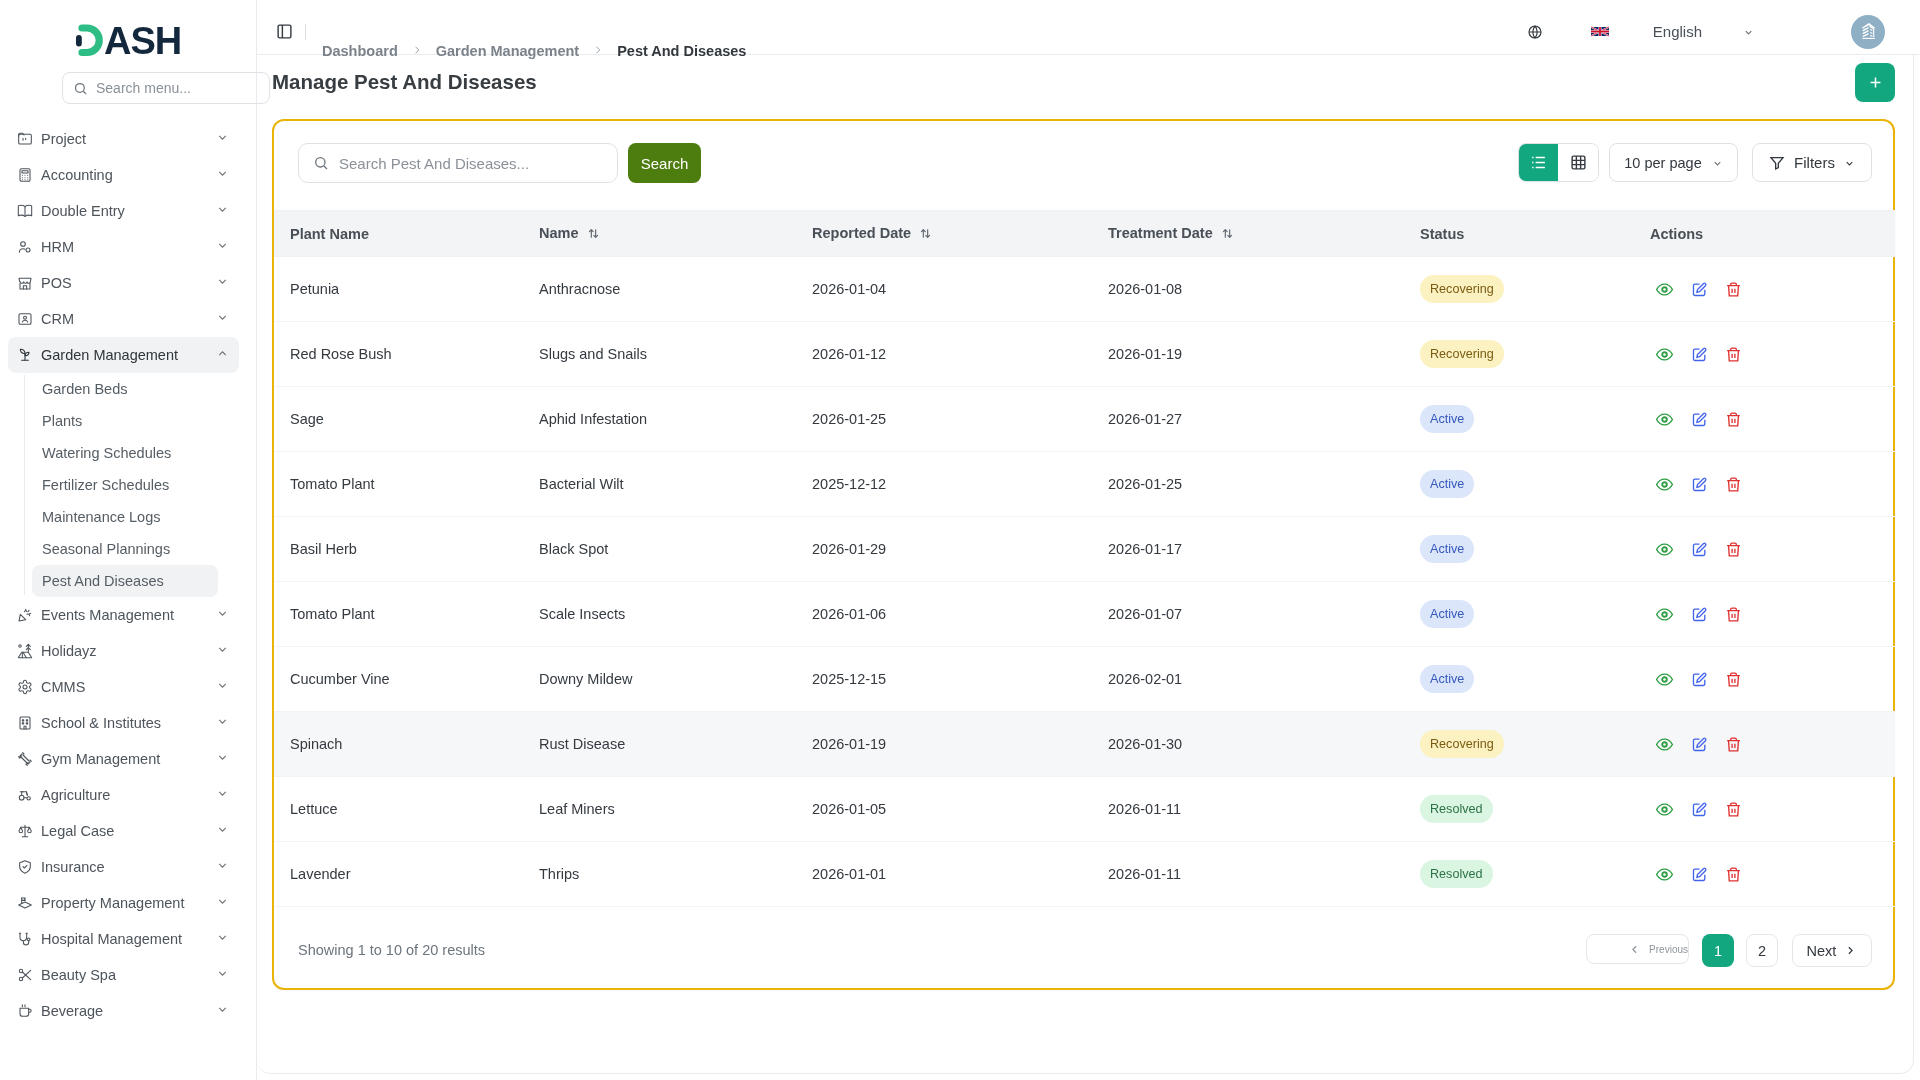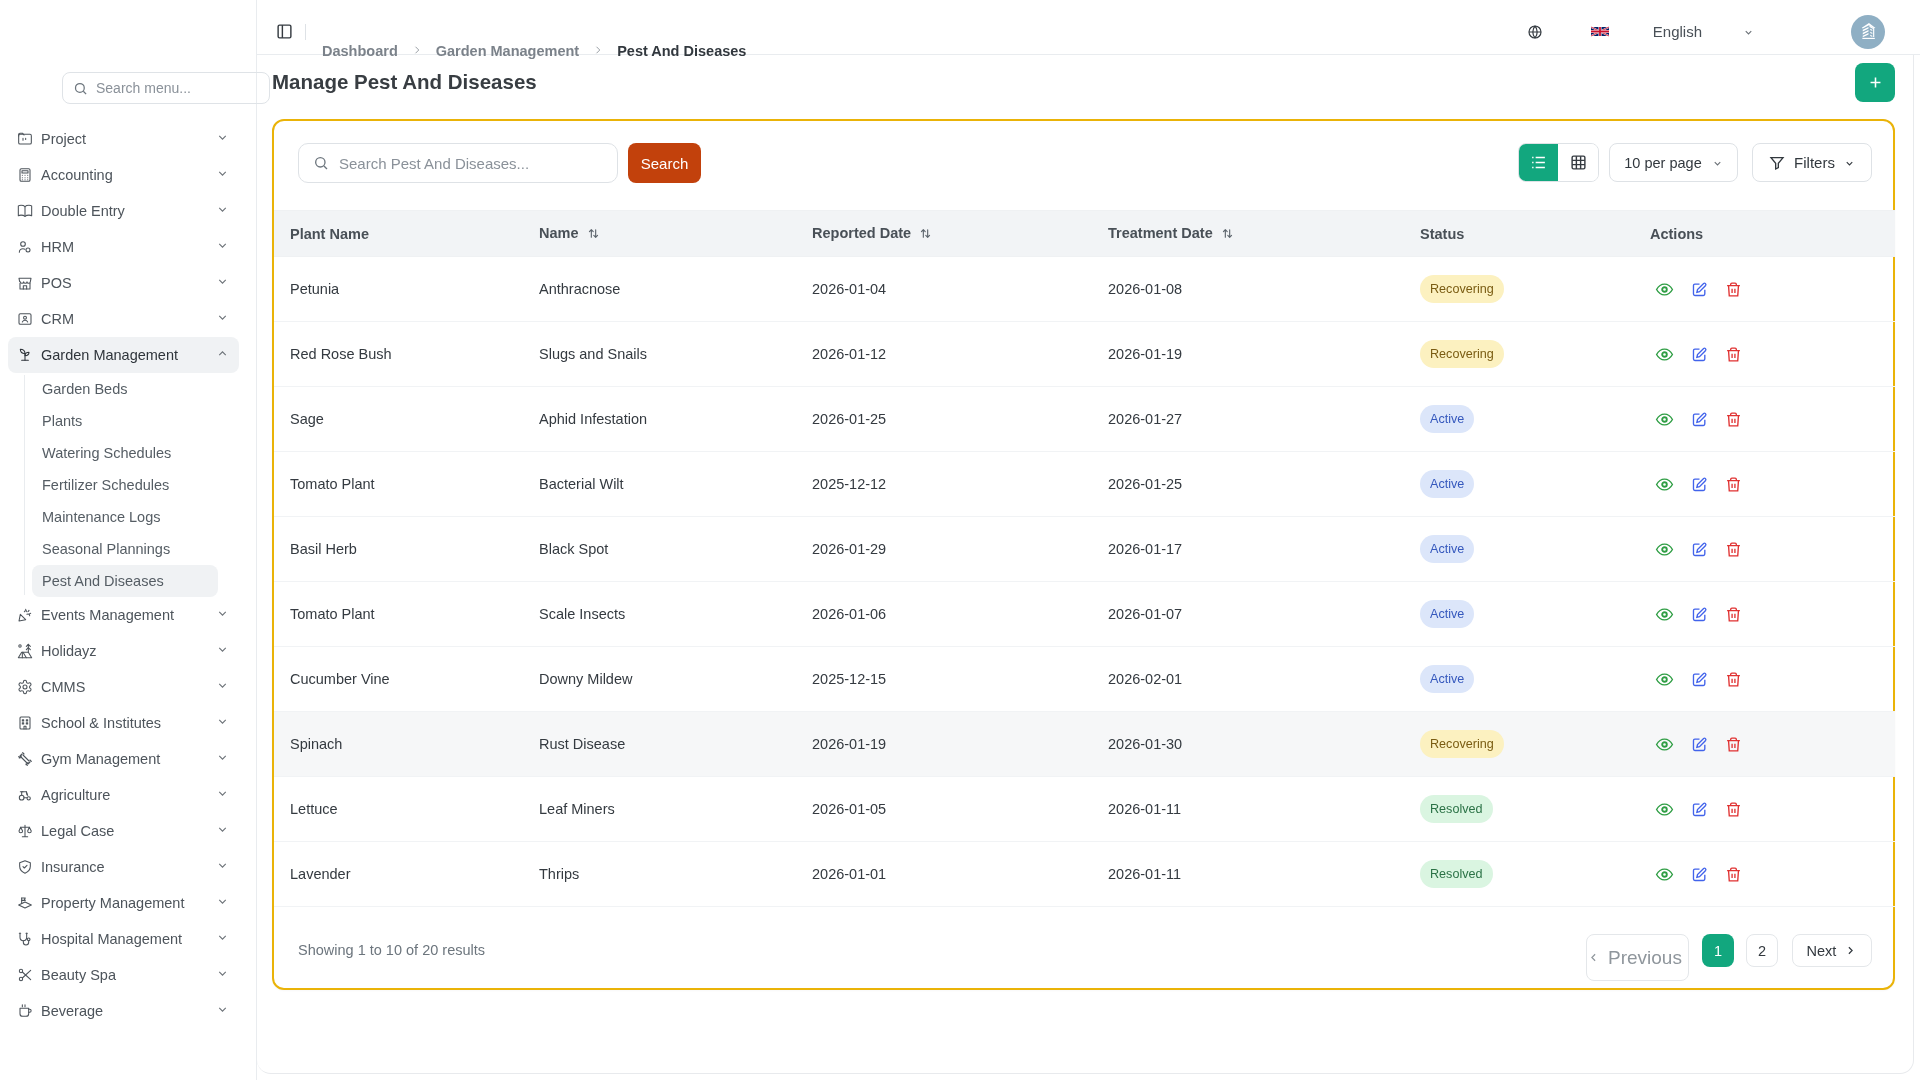--- a/index.html
+++ b/index.html
@@ -34,21 +34,21 @@
 
 
 .content { position:absolute; left:257px; top:55px; width:1657px; height:1019px; background:#fff; border-bottom:1px solid #e8eaed; border-right:1px solid #e8eaed; border-radius:0 0 14px 14px; }
 .h1 { position:absolute; left:272px; top:70px; font-size:20.5px; font-weight:bold; color:#383d42; }
 .addbtn { position:absolute; left:1855px; top:63px; width:40px; height:39px; background:#12a77e; border-radius:8px; color:#fff; display:flex; align-items:center; justify-content:center; }
 
 
 .card { position:absolute; left:272px; top:119px; width:1623px; height:871px; background:#fff; border:2px solid #eab308; border-radius:12px; box-shadow:0 1px 2px rgba(0,0,0,.03); }
 .srch-input { position:absolute; left:24px; top:22px; width:320px; height:40px; border:1px solid #dee2e6; border-radius:10px; display:flex; align-items:center; color:#8a9199; font-size:15px; background:#fff; }
 .srch-input svg { margin:0 10px 0 14px; }
-.srch-btn { position:absolute; left:354px; top:22px; width:73px; height:40px; background:#c2410c; border-radius:8px; color:#fff; font-size:15px; display:flex; align-items:center; justify-content:center; }
+.srch-btn { position:absolute; left:354px; top:22px; width:73px; height:40px; background:#4d7c0f; border-radius:8px; color:#fff; font-size:15px; display:flex; align-items:center; justify-content:center; }
 .toggle { position:absolute; left:1244px; top:22px; width:81px; height:39px; border:1px solid #dee2e6; border-radius:8px; overflow:hidden; display:flex; }
 .toggle .t1 { width:40px; height:100%; background:#12a77e; display:flex; align-items:center; justify-content:center; }
 .toggle .t2 { width:41px; height:100%; background:#fff; display:flex; align-items:center; justify-content:center; }
 .perpage { position:absolute; left:1335px; top:22px; width:129px; height:39px; border:1px solid #dee2e6; border-radius:8px; display:flex; align-items:center; justify-content:center; gap:10px; font-size:14.5px; color:#32383e; background:#fff; }
 .filters { position:absolute; left:1478px; top:22px; width:120px; height:39px; border:1px solid #dee2e6; border-radius:8px; display:flex; align-items:center; justify-content:center; gap:9px; font-size:15px; color:#32383e; background:#fff; }
 
 
 table { position:absolute; left:0; top:89px; width:1621px; border-collapse:collapse; table-layout:fixed; }
 th { height:46px; background:#f2f4f6; text-align:left; font-size:14.5px; color:#495057; font-weight:bold; padding:0 0 0 16px; border-top:1px solid #eff1f3; border-bottom:1px solid #eff1f3; }
 td { height:65px; font-size:14.5px; color:#343a40; padding:0 0 0 16px; border-bottom:1px solid #f1f3f5; }
@@ -56,21 +56,21 @@
 .sort { display:inline-block; vertical-align:-2px; margin-left:8px; }
 .pill { display:inline-block; height:28px; line-height:28px; padding:0 10px; border-radius:14px; font-size:12.6px; }
 .pill.rec { background:#fcf1c0; color:#7a5c12; }
 .pill.act { background:#dce6fa; color:#3558bd; }
 .pill.res { background:#daf5e1; color:#2b7246; }
 .acts { display:flex; gap:17px; align-items:center; padding-left:5px; }
 
 
 .cfoot { position:absolute; left:0; top:785px; width:1621px; height:86px; }
 .showing { position:absolute; left:24px; top:36px; font-size:14.5px; color:#6c757d; }
-.pgprev { position:absolute; left:1312px; top:28px; width:103px; height:47px; border:1px solid #e4e7ea; border-radius:8px; display:flex; align-items:center; justify-content:flex-start; gap:8px; color:#8f969c; font-size:19px; background:#fff; }
+.pgprev { position:absolute; left:1312px; top:28px; width:103px; height:30px; border:1px solid #e4e7ea; border-radius:8px; display:flex; align-items:center; justify-content:flex-end; gap:8px; color:#8f969c; font-size:10px; background:#fff; }
 .pg1 { position:absolute; left:1428px; top:28px; width:32px; height:33px; background:#12a77e; border-radius:8px; color:#fff; font-size:14.5px; display:flex; align-items:center; justify-content:center; }
 .pg2 { position:absolute; left:1472px; top:28px; width:32px; height:33px; background:#fff; border:1px solid #e4e7ea; border-radius:8px; color:#32383e; font-size:14.5px; display:flex; align-items:center; justify-content:center; }
 .pgnext { position:absolute; left:1518px; top:28px; width:80px; height:33px; border:1px solid #e4e7ea; border-radius:8px; display:flex; align-items:center; justify-content:center; gap:8px; color:#32383e; font-size:14.5px; background:#fff; }
 </style>
 </head>
 <body>
 
 <div class="content"></div>
 
 <div class="topbar">
@@ -117,20 +117,27 @@
           <path d="M13 5.6 18 8.8 18 17.8 16.8 17.8 16.8 9.5 13 7.2 Z"></path>
           <path d="M13.8 9 16 10.3 16 11.6 13.8 10.4 Z"></path>
           <path d="M13.8 12.2 16 13.4 16 14.7 13.8 13.5 Z"></path>
           <path d="M13.8 15.3 16 16.4 16 17.7 13.8 16.6 Z"></path>
         </svg>
     </div>
   </div>
 </div>
 
 <div class="sidebar">
+  <div class="logo">
+    <svg width="110" height="38" viewBox="0 0 110 38">
+      <path d="M9 7 H14 A12.2 12.2 0 0 1 14 31.5 H9" fill="none" stroke="#2ebd85" stroke-width="7.2" stroke-linecap="round"></path>
+      <rect x="3" y="14" width="5.8" height="11.5" rx="2.9" fill="#13283c"></rect>
+      <text x="31" y="33" font-family="Liberation Sans, sans-serif" font-size="38" font-weight="bold" fill="#13283c" letter-spacing="-1">ASH</text>
+    </svg>
+  </div>
   <div class="sb-search">
     <svg width="15" height="15" viewBox="0 0 24 24" fill="none" stroke="#6c757d" stroke-width="2">
         <circle cx="11" cy="11" r="7"></circle>
         <path d="M21 21l-4.5-4.5"></path>
       </svg>
     Search menu...
   </div>
   <div class="menu" id="menu">
       <div class="mi ">
         <span class="ic">

